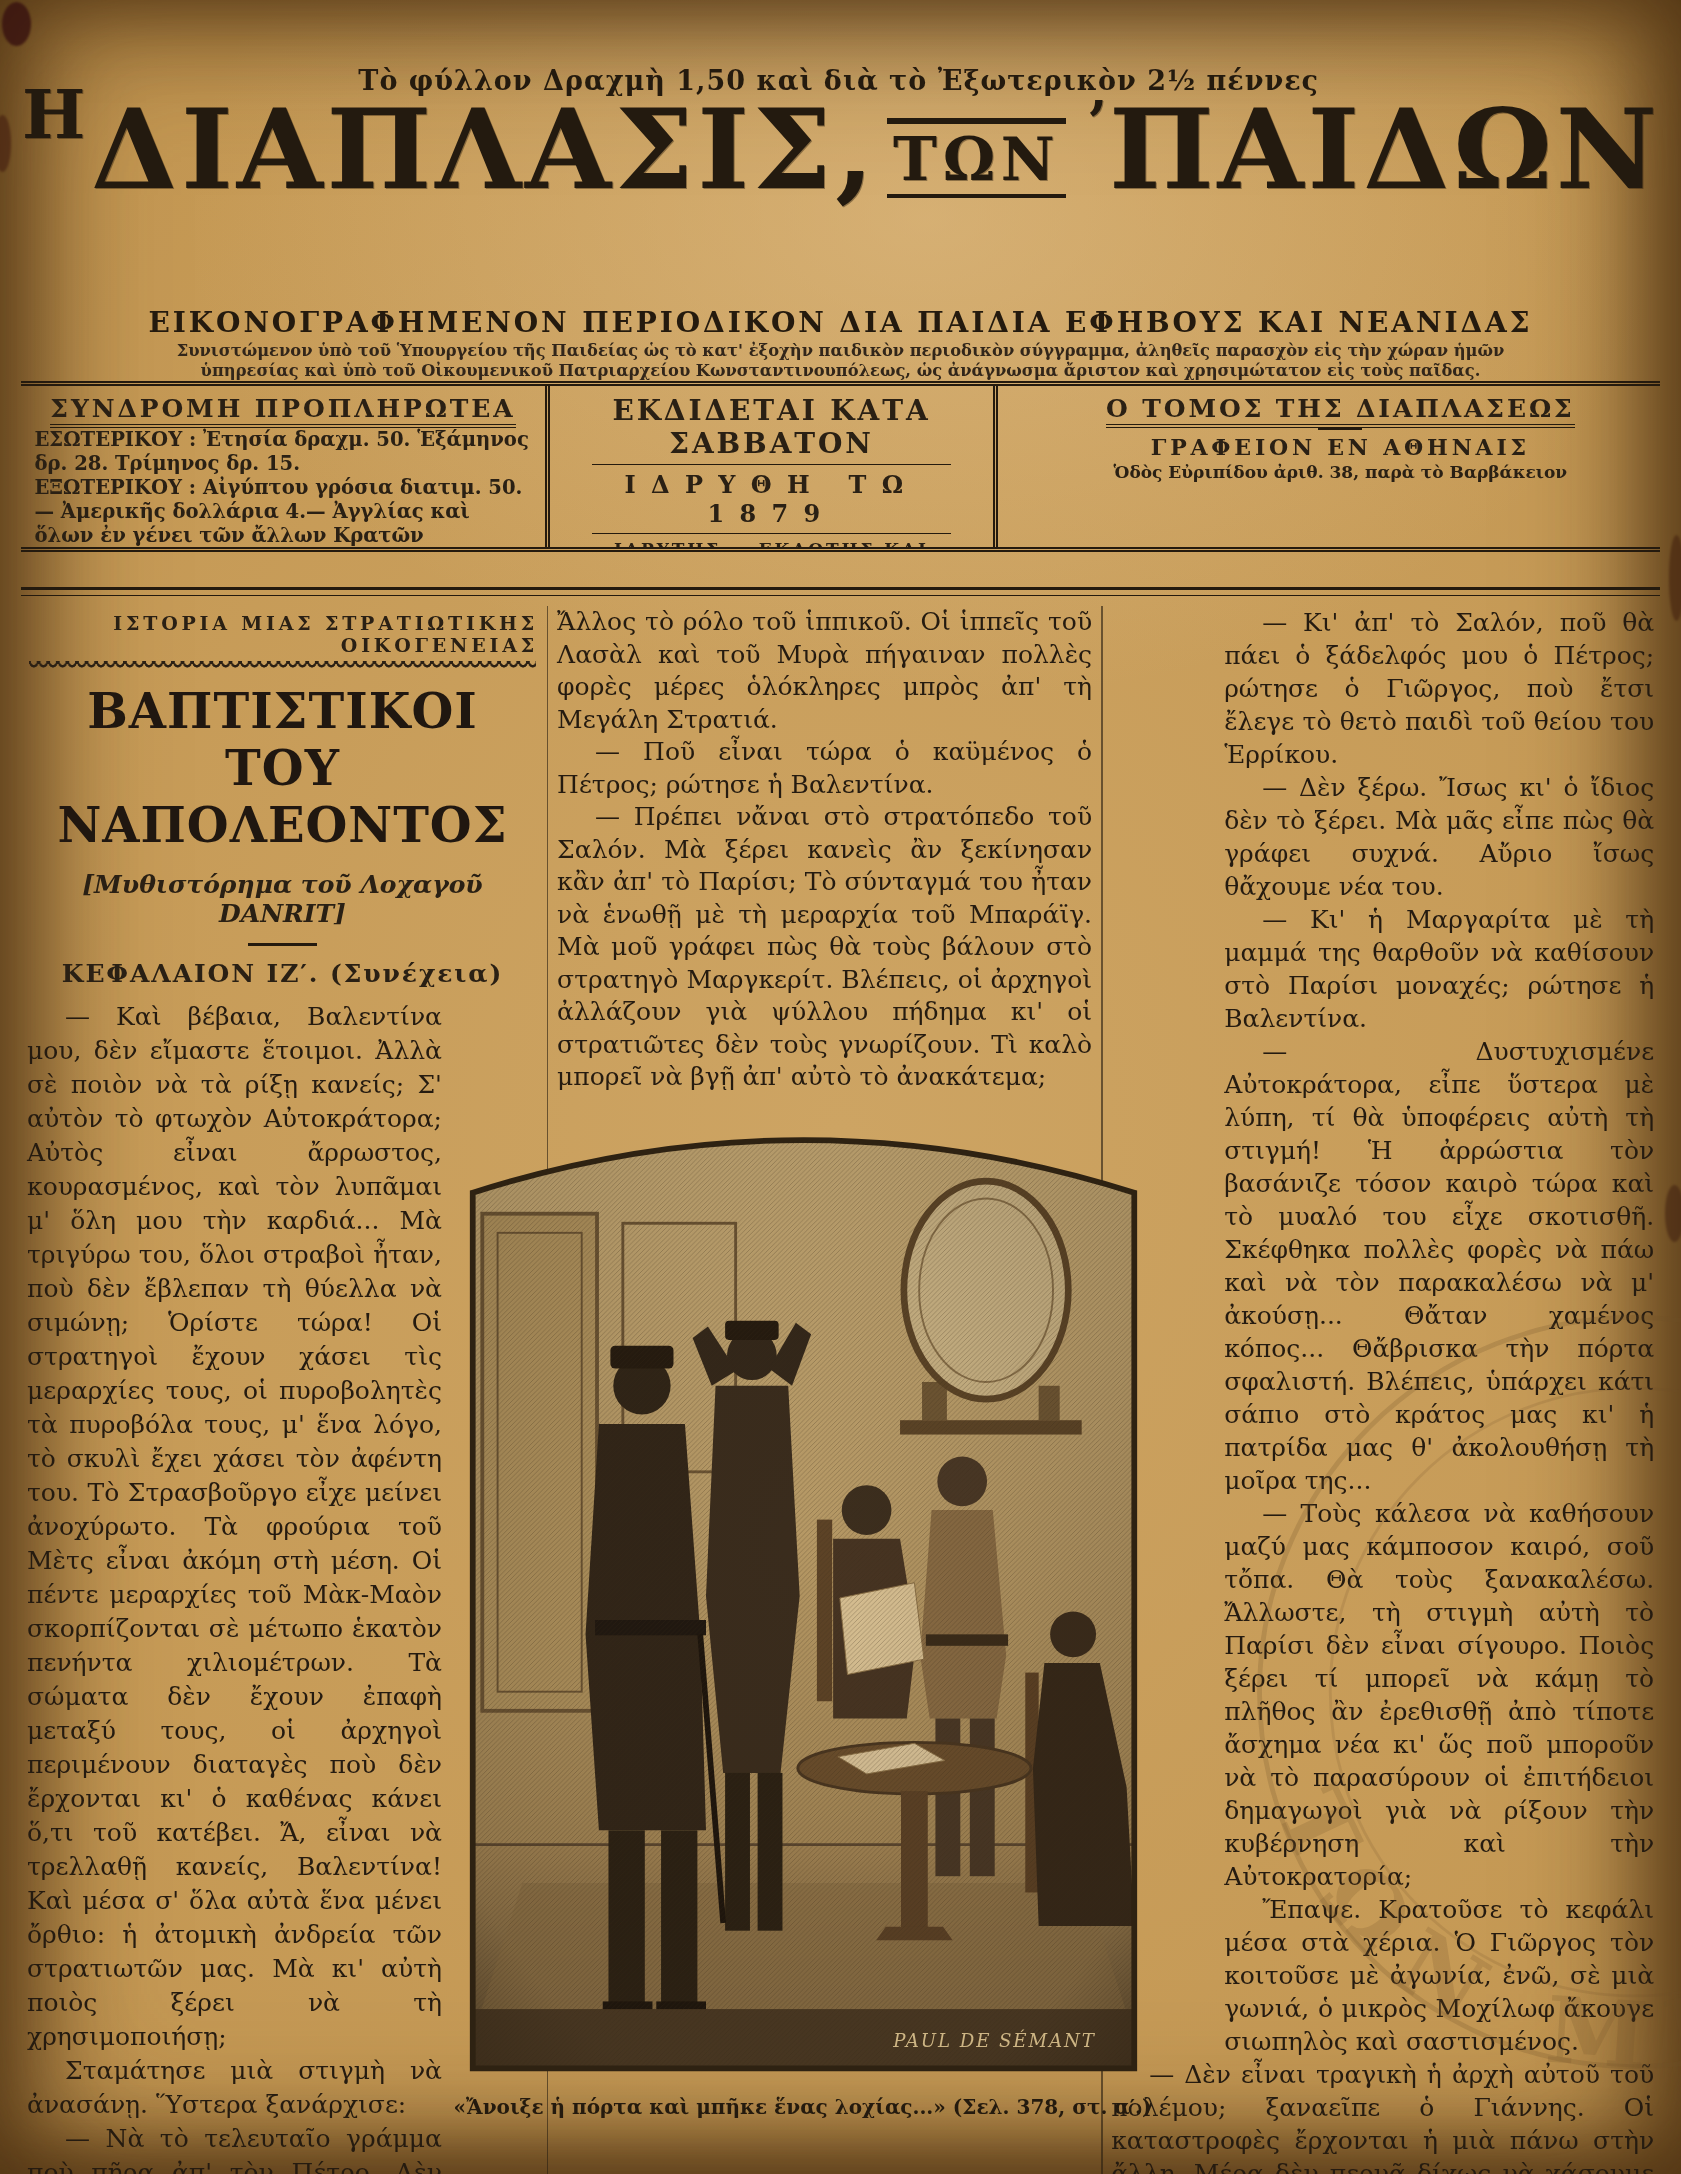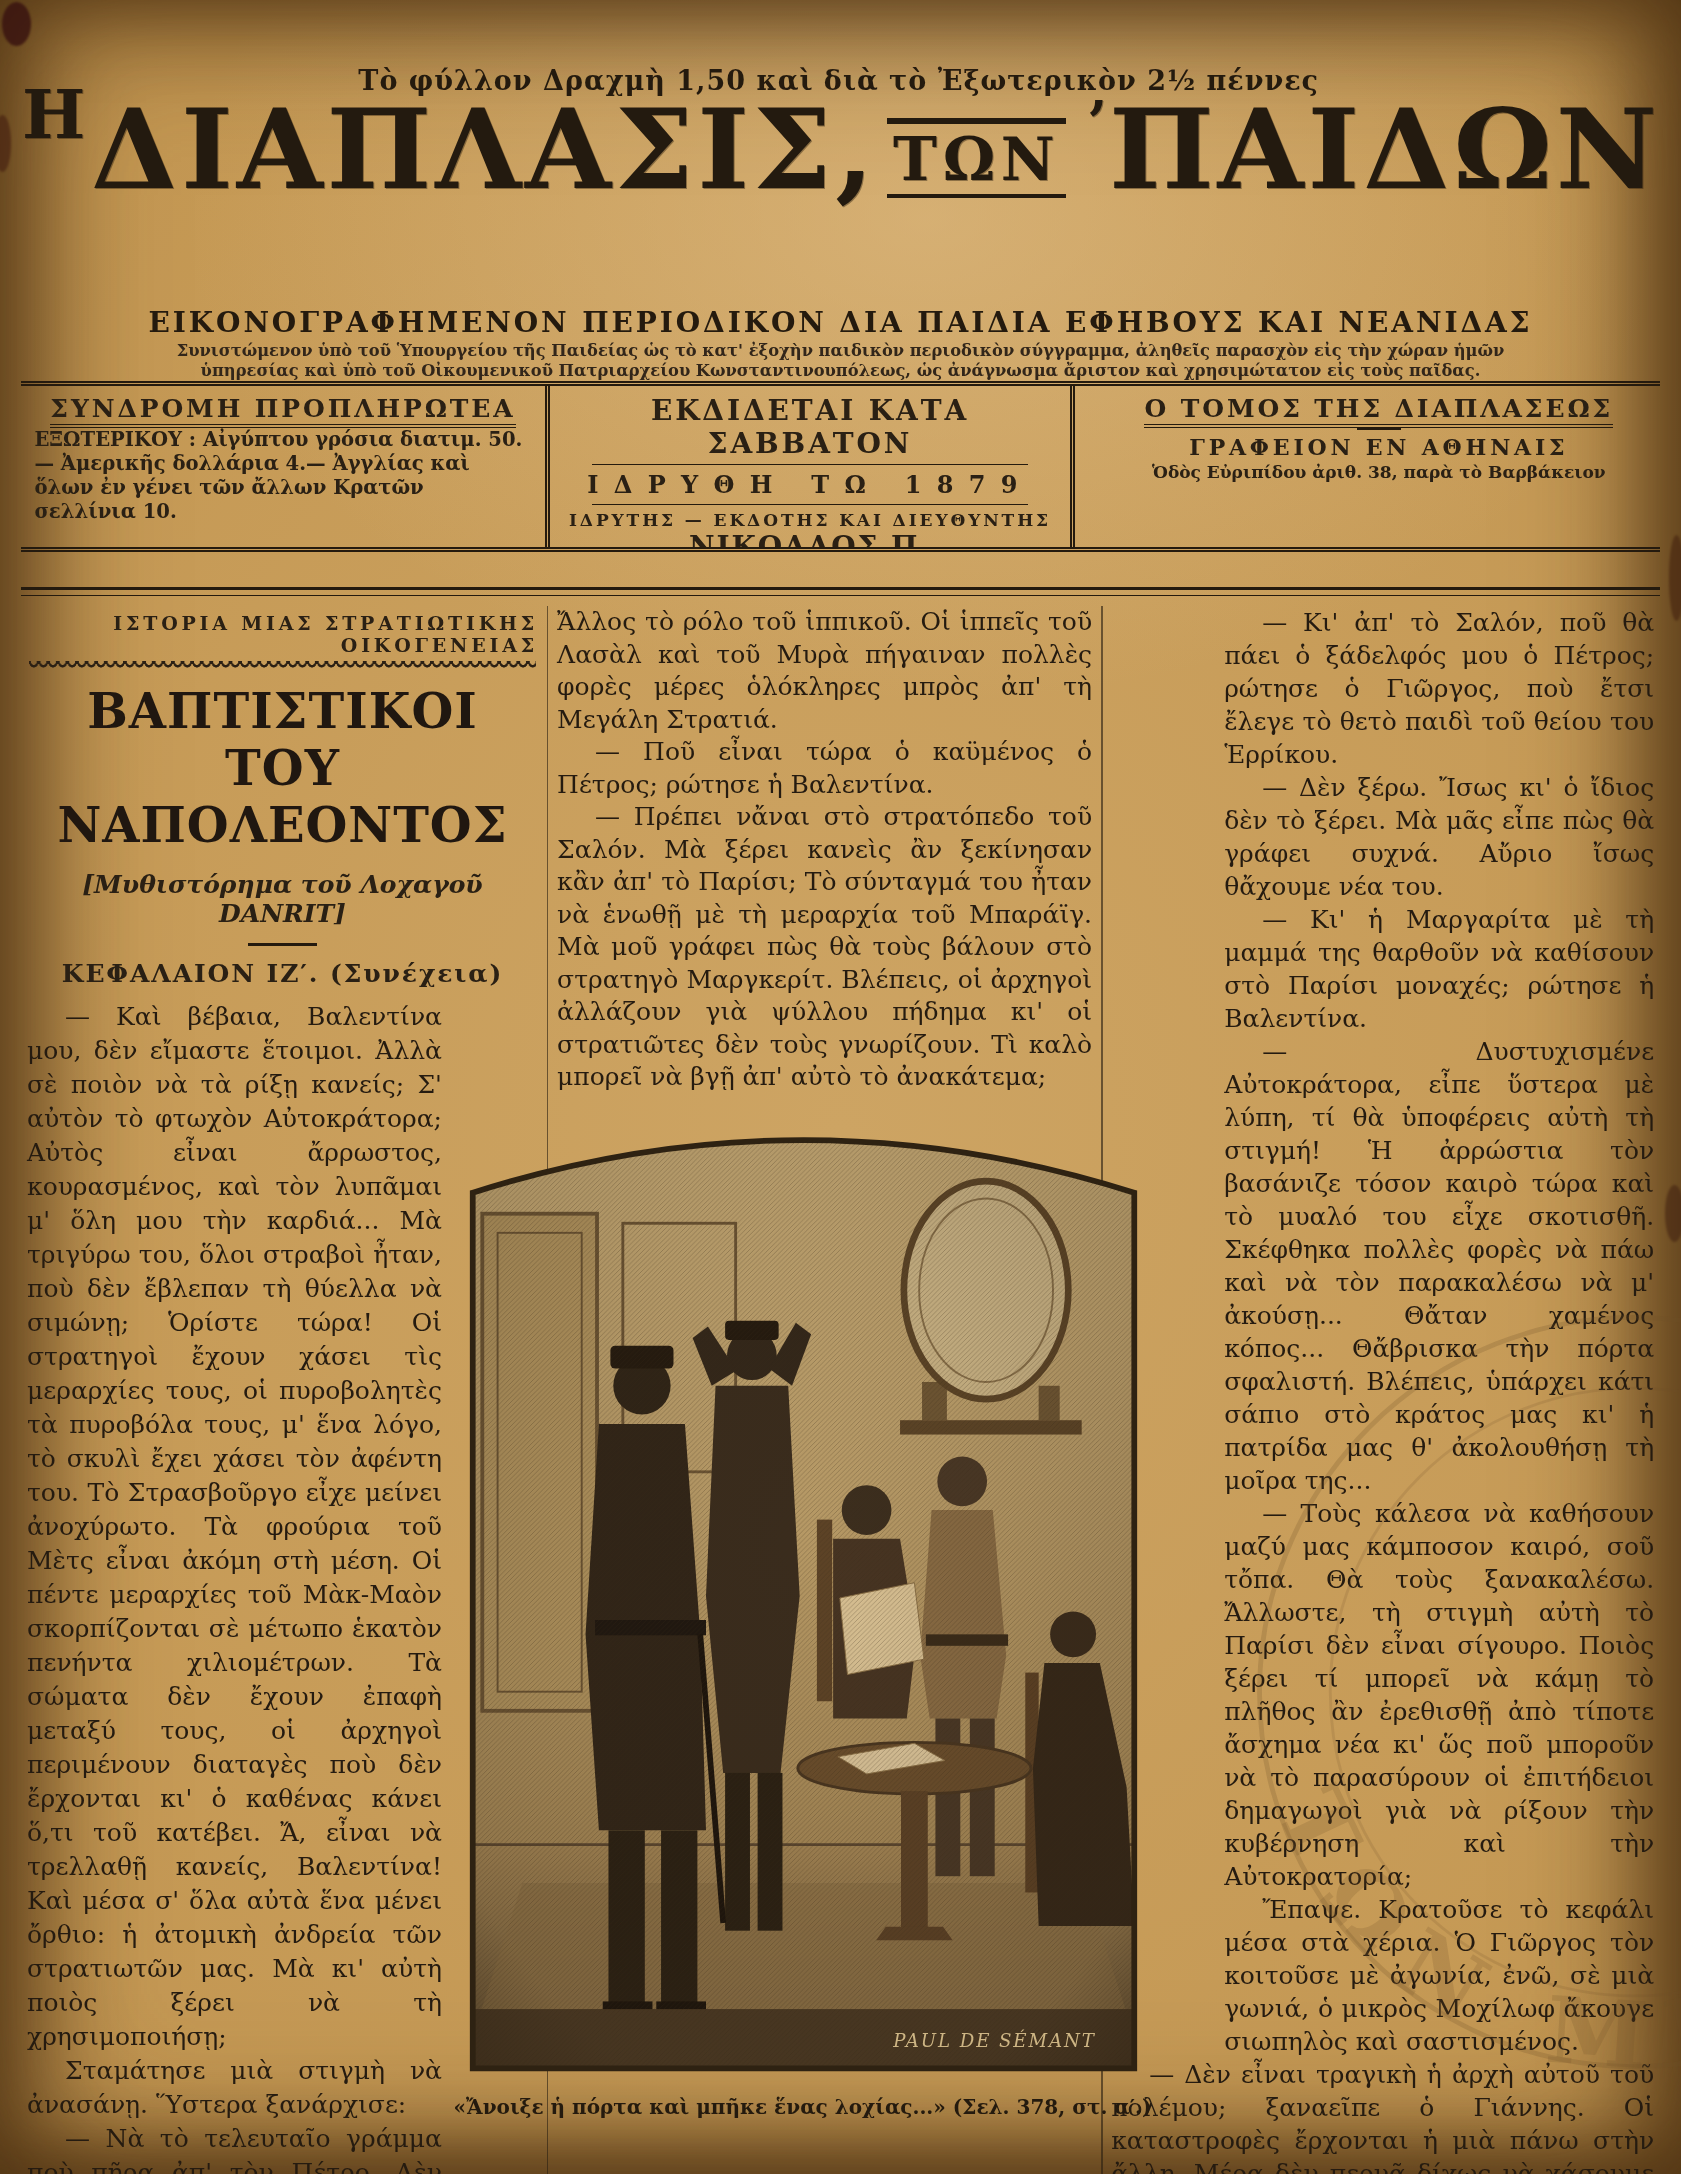--- a/index.html
+++ b/index.html
@@ -34,21 +34,21 @@
   .subtitle{position:absolute;top:306px;left:0;width:100%;text-align:center;
     font-size:28px;font-weight:bold;letter-spacing:2.9px;color:#241a0e;}
   .endorse{position:absolute;top:341px;left:0;width:100%;text-align:center;
     font-size:16.3px;line-height:20px;font-weight:bold;color:#32261a;}
   
   .boxes{position:absolute;top:381px;left:21px;width:1639px;height:161px;display:flex;
     border-top:5.7px double #241a0e;border-bottom:5.7px double #241a0e;}
   .ibox{box-sizing:border-box;padding:7.6px 13.4px 5.7px 13.4px;overflow:hidden;}
   .ibox + .ibox{border-left:5.7px double #241a0e;}
   .ibox-left{width:524px;}
-  .ibox-mid{width:525px;text-align:center;}
+  .ibox-mid{width:448px;text-align:center;}
   .ibox-right{flex:1;text-align:center;padding-left:36px;}
   .ibox-title{display:block;text-align:center;font-size:25px;font-weight:bold;letter-spacing:2.9px;margin-bottom:5.7px;}
   .ibox-title span{border-bottom:4.8px double #241a0e;padding-bottom:1.9px;}
   .ibox-left .txt{font-size:19.6px;line-height:24px;font-weight:bold;}
   .ibox-mid .l1{font-size:28px;font-weight:bold;letter-spacing:2.9px;}
   .ibox-mid hr{border:none;border-top:1.9px solid #241a0e;margin:4.8px 29px;}
   .ibox-mid .l2{font-size:24px;font-weight:bold;letter-spacing:15.3px;}
   .ibox-mid .l3{font-size:17px;font-weight:bold;letter-spacing:2.9px;margin-top:3.8px;}
   .ibox-mid .l4{font-size:28px;font-weight:bold;letter-spacing:1.9px;}
   .ibox-right .l1{font-size:20px;line-height:24px;font-weight:bold;margin-top:1.9px;}
@@ -114,20 +114,21 @@
 
   <div class="subtitle">ΕΙΚΟΝΟΓΡΑΦΗΜΕΝΟΝ ΠΕΡΙΟΔΙΚΟΝ ΔΙΑ ΠΑΙΔΙΑ ΕΦΗΒΟΥΣ ΚΑΙ ΝΕΑΝΙΔΑΣ</div>
   <div class="endorse">
     <div>Συνιστώμενον ὑπὸ τοῦ Ὑπουργείου τῆς Παιδείας ὡς τὸ κατ' ἐξοχὴν παιδικὸν περιοδικὸν σύγγραμμα, ἀληθεῖς παρασχὸν εἰς τὴν χώραν ἡμῶν</div>
     <div>ὑπηρεσίας καὶ ὑπὸ τοῦ Οἰκουμενικοῦ Πατριαρχείου Κωνσταντινουπόλεως, ὡς ἀνάγνωσμα ἄριστον καὶ χρησιμώτατον εἰς τοὺς παῖδας.</div>
   </div>
 
   <div class="boxes">
     <div class="ibox ibox-left">
       <span class="ibox-title"><span>ΣΥΝΔΡΟΜΗ ΠΡΟΠΛΗΡΩΤΕΑ</span></span>
+      <div class="txt">ΕΣΩΤΕΡΙΚΟΥ : Ἐτησία δραχμ. 50. Ἑξάμηνος δρ. 28. Τρίμηνος δρ. 15.</div>
       <div class="txt">ΕΞΩΤΕΡΙΚΟΥ : Αἰγύπτου γρόσια διατιμ. 50.— Ἀμερικῆς δολλάρια 4.— Ἀγγλίας καὶ ὅλων ἐν γένει τῶν ἄλλων Κρατῶν σελλίνια 10.</div>
 
     </div>
     <div class="ibox ibox-mid">
       <div class="l1">ΕΚΔΙΔΕΤΑΙ ΚΑΤΑ ΣΑΒΒΑΤΟΝ</div>
       <hr>
       <div class="l2">ΙΔΡΥΘΗ ΤΩ 1879</div>
       <hr>
       <div class="l3">ΙΔΡΥΤΗΣ — ΕΚΔΟΤΗΣ ΚΑΙ ΔΙΕΥΘΥΝΤΗΣ</div>
       <div class="l4">ΝΙΚΟΛΑΟΣ Π. ΠΑΠΑΔΟΠΟΥΛΟΣ</div>

